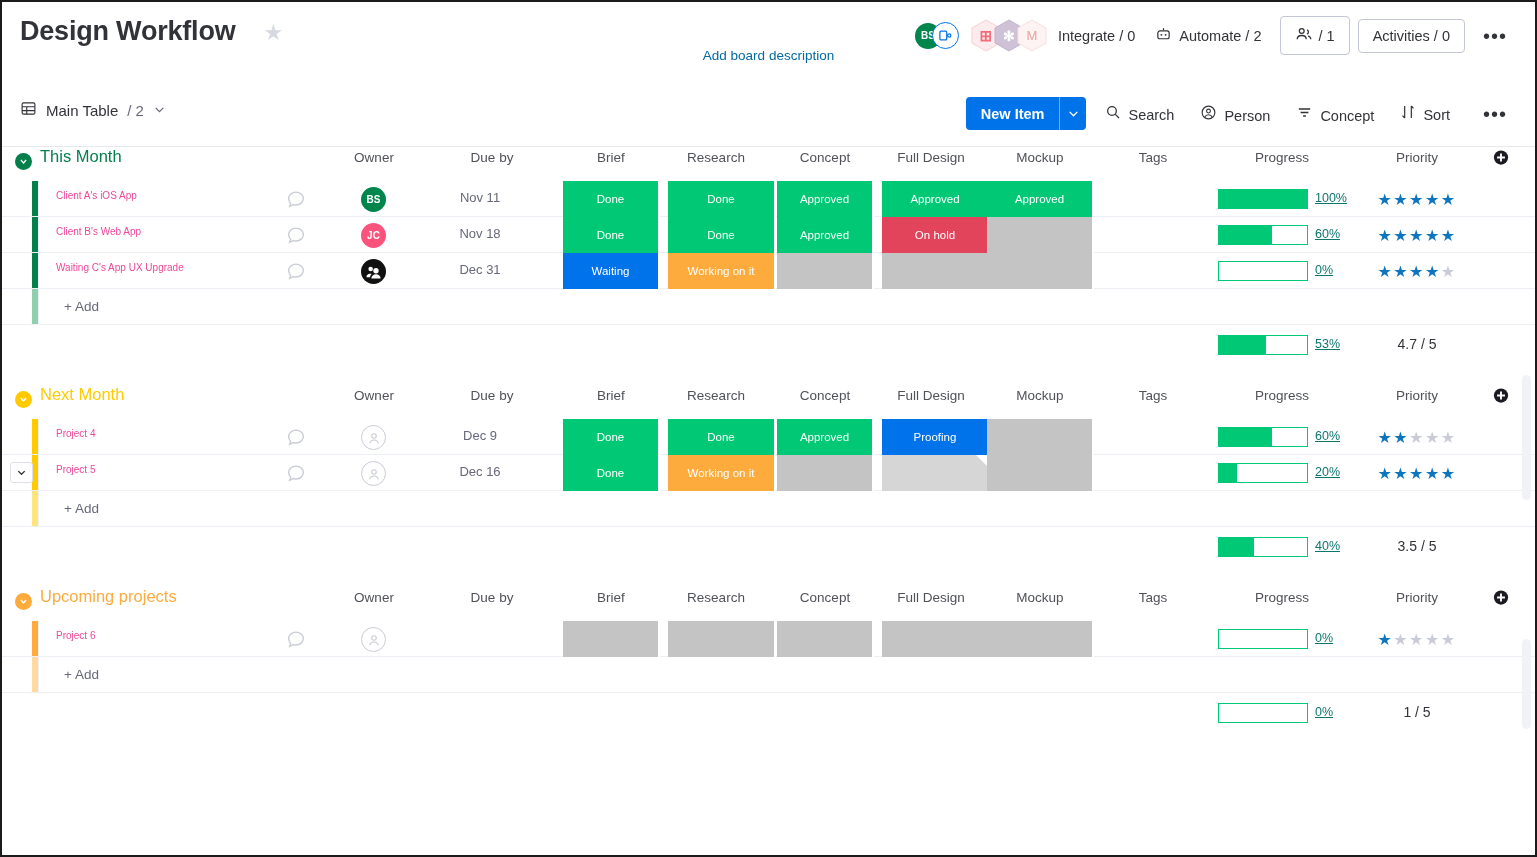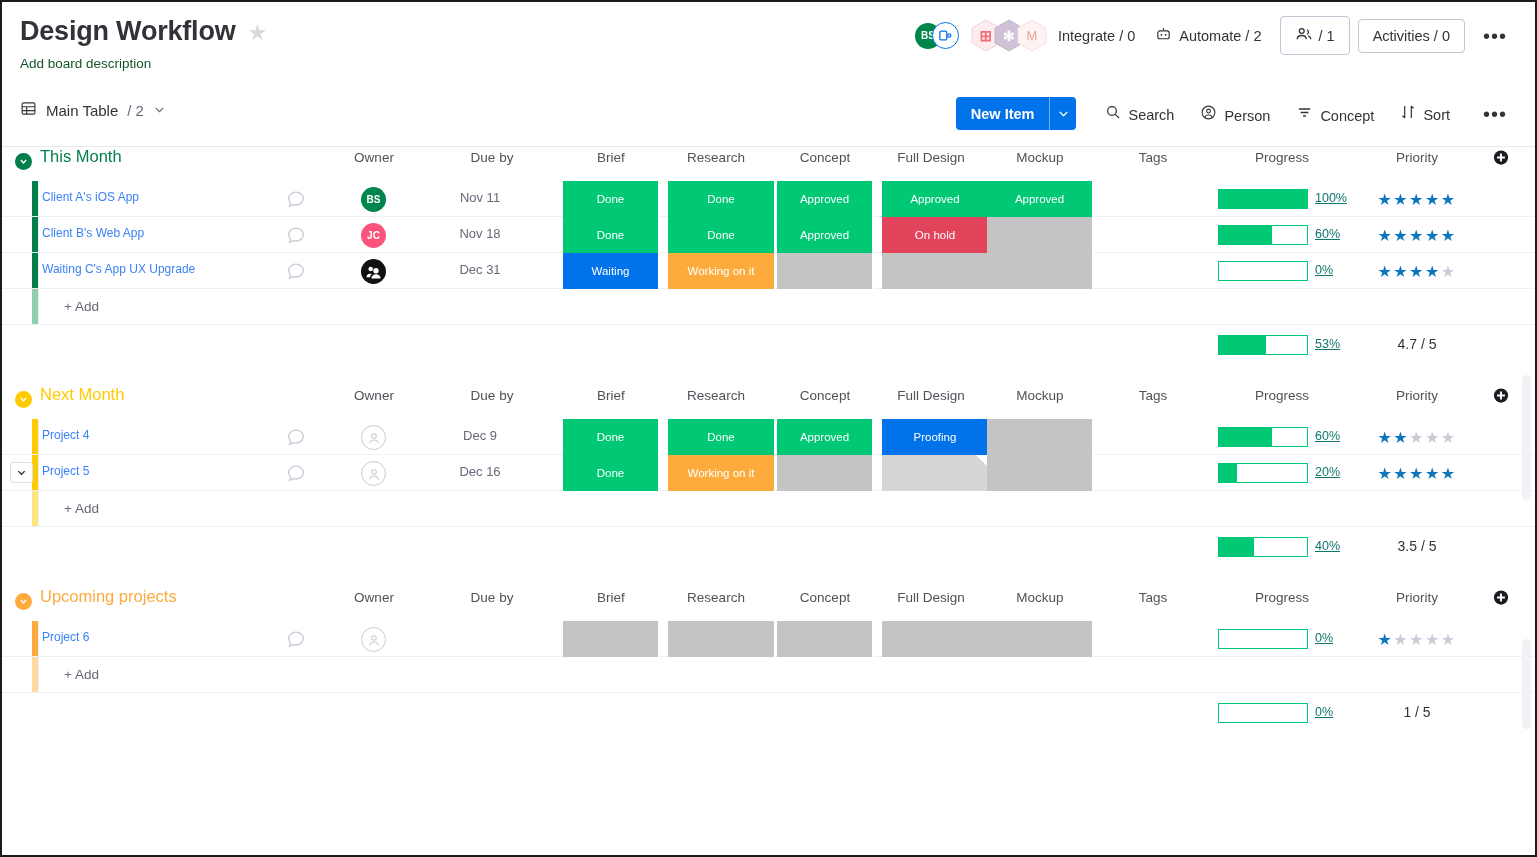--- a/index.html
+++ b/index.html
@@ -14,24 +14,24 @@
   .app {
     position:relative;
     width:1537px; height:857px;
     border:2px solid #1b1b1b;
     background:#ffffff;
     overflow:hidden;
   }
 
   
   .board-header { position:relative; padding:14px 18px 0 18px; height:92px; }
-  .title-row { display:flex; align-items:center; gap:12px; }
+  .title-row { display:flex; align-items:center; gap:28px; }
   .board-title { font-size:27px; font-weight:bold; color:#323338; letter-spacing:-0.2px; }
   .star-icon { color:#d7d9e0; font-size:22px; line-height:1; margin-top:3px; }
-  .board-desc { margin-top:9px; font-size:13.5px; color:#14532d; }
+  .board-desc { margin-top:1px; font-size:13.5px; color:#0369a1;text-align:center; }
 
   .header-right {
     position:absolute; right:16px; top:14px;
     display:flex; align-items:center; gap:0px;
   }
   .avatars { display:flex; align-items:center; position:relative; margin-right:12px; }
   .avatar-circle {
     width:26px; height:26px; border-radius:50%;
     display:flex; align-items:center; justify-content:center;
     font-size:10px; font-weight:bold; color:#fff;
@@ -62,21 +62,21 @@
   }
   .dots-btn { font-size:20px; color:#323338; padding:0 12px; letter-spacing:1px; line-height:1; margin-left:6px;}
 
   
   .toolbar { position:relative; height:52px; padding:0 18px; }
   .view-tab { display:flex; align-items:center; gap:9px; font-size:15px; color:#323338; padding-top:6px;}
   .view-count { color:#676879; }
   .toolbar-right { position:absolute; right:16px; top:3px; display:flex; align-items:center; gap:4px; }
   .new-item {
     display:flex; align-items:stretch; background:#0073ea; border-radius:4px;
-    overflow:hidden; height:33px; margin-right:14px;
+    overflow:hidden; height:33px; margin-right:4px;
   }
   .new-item-label { color:#fff; font-size:14.5px; font-weight:bold; padding:0 15px; display:flex; align-items:center; }
   .new-item-caret { width:27px; display:flex; align-items:center; justify-content:center;
                     border-left:1px solid rgba(255,255,255,.45); color:#fff; }
   .tb-item { display:flex; align-items:flex-end; gap:7px; font-size:14.5px; color:#323338; padding:6px 11px; }
 
   .hr { height:1px; background:#e6e9ef; width:100%; }
 
   
   .board-body { position:relative; height:706px; overflow:hidden; }
@@ -90,21 +90,21 @@
   .group-name { position:absolute; left:38px; top:0px; font-size:16.5px; }
   .colhead {
     position:absolute; top:3px; font-size:13.5px; color:#505258; text-align:center;
     transform:translateX(-50%);
   }
   .plus-col { position:absolute; left:1499px; top:1px; transform:translateX(-50%); }
 
   .row { position:relative; height:36px; background:#fff; border-bottom:1px solid #eceff3; }
   .row-addrow { position:relative; height:36px; background:#fff; border-bottom:1px solid #eceff3; }
   .colorbar { position:absolute; left:30px; top:0; width:6px; height:100%; }
-  .row-name { position:absolute; left:40px; top:9px; font-size:12px; color:#3b82f6; }
+  .row-name { position:absolute; left:54px; top:9px; font-size:10px; color:#ec4899; }
   .add-label { position:absolute; left:62px; top:10px; font-size:13.5px; color:#676879; }
   .row-left-sep { position:absolute; left:36px; top:0; width:1px; height:100%; background:#eceff3;}
 
   .cell-chat { position:absolute; left:283px; top:7px; width:24px; height:22px; }
   .cell-owner { position:absolute; left:359px; top:6px; width:25px; height:25px; }
   .owner-empty { width:25px; height:25px; border-radius:50%; border:1.4px solid #c9ccd6; display:flex; align-items:center; justify-content:center;}
   .cell-due { position:absolute; left:478px; top:9px; transform:translateX(-50%); font-size:13px; color:#676879; }
 
   .status {
     position:absolute; top:0; height:36px;

